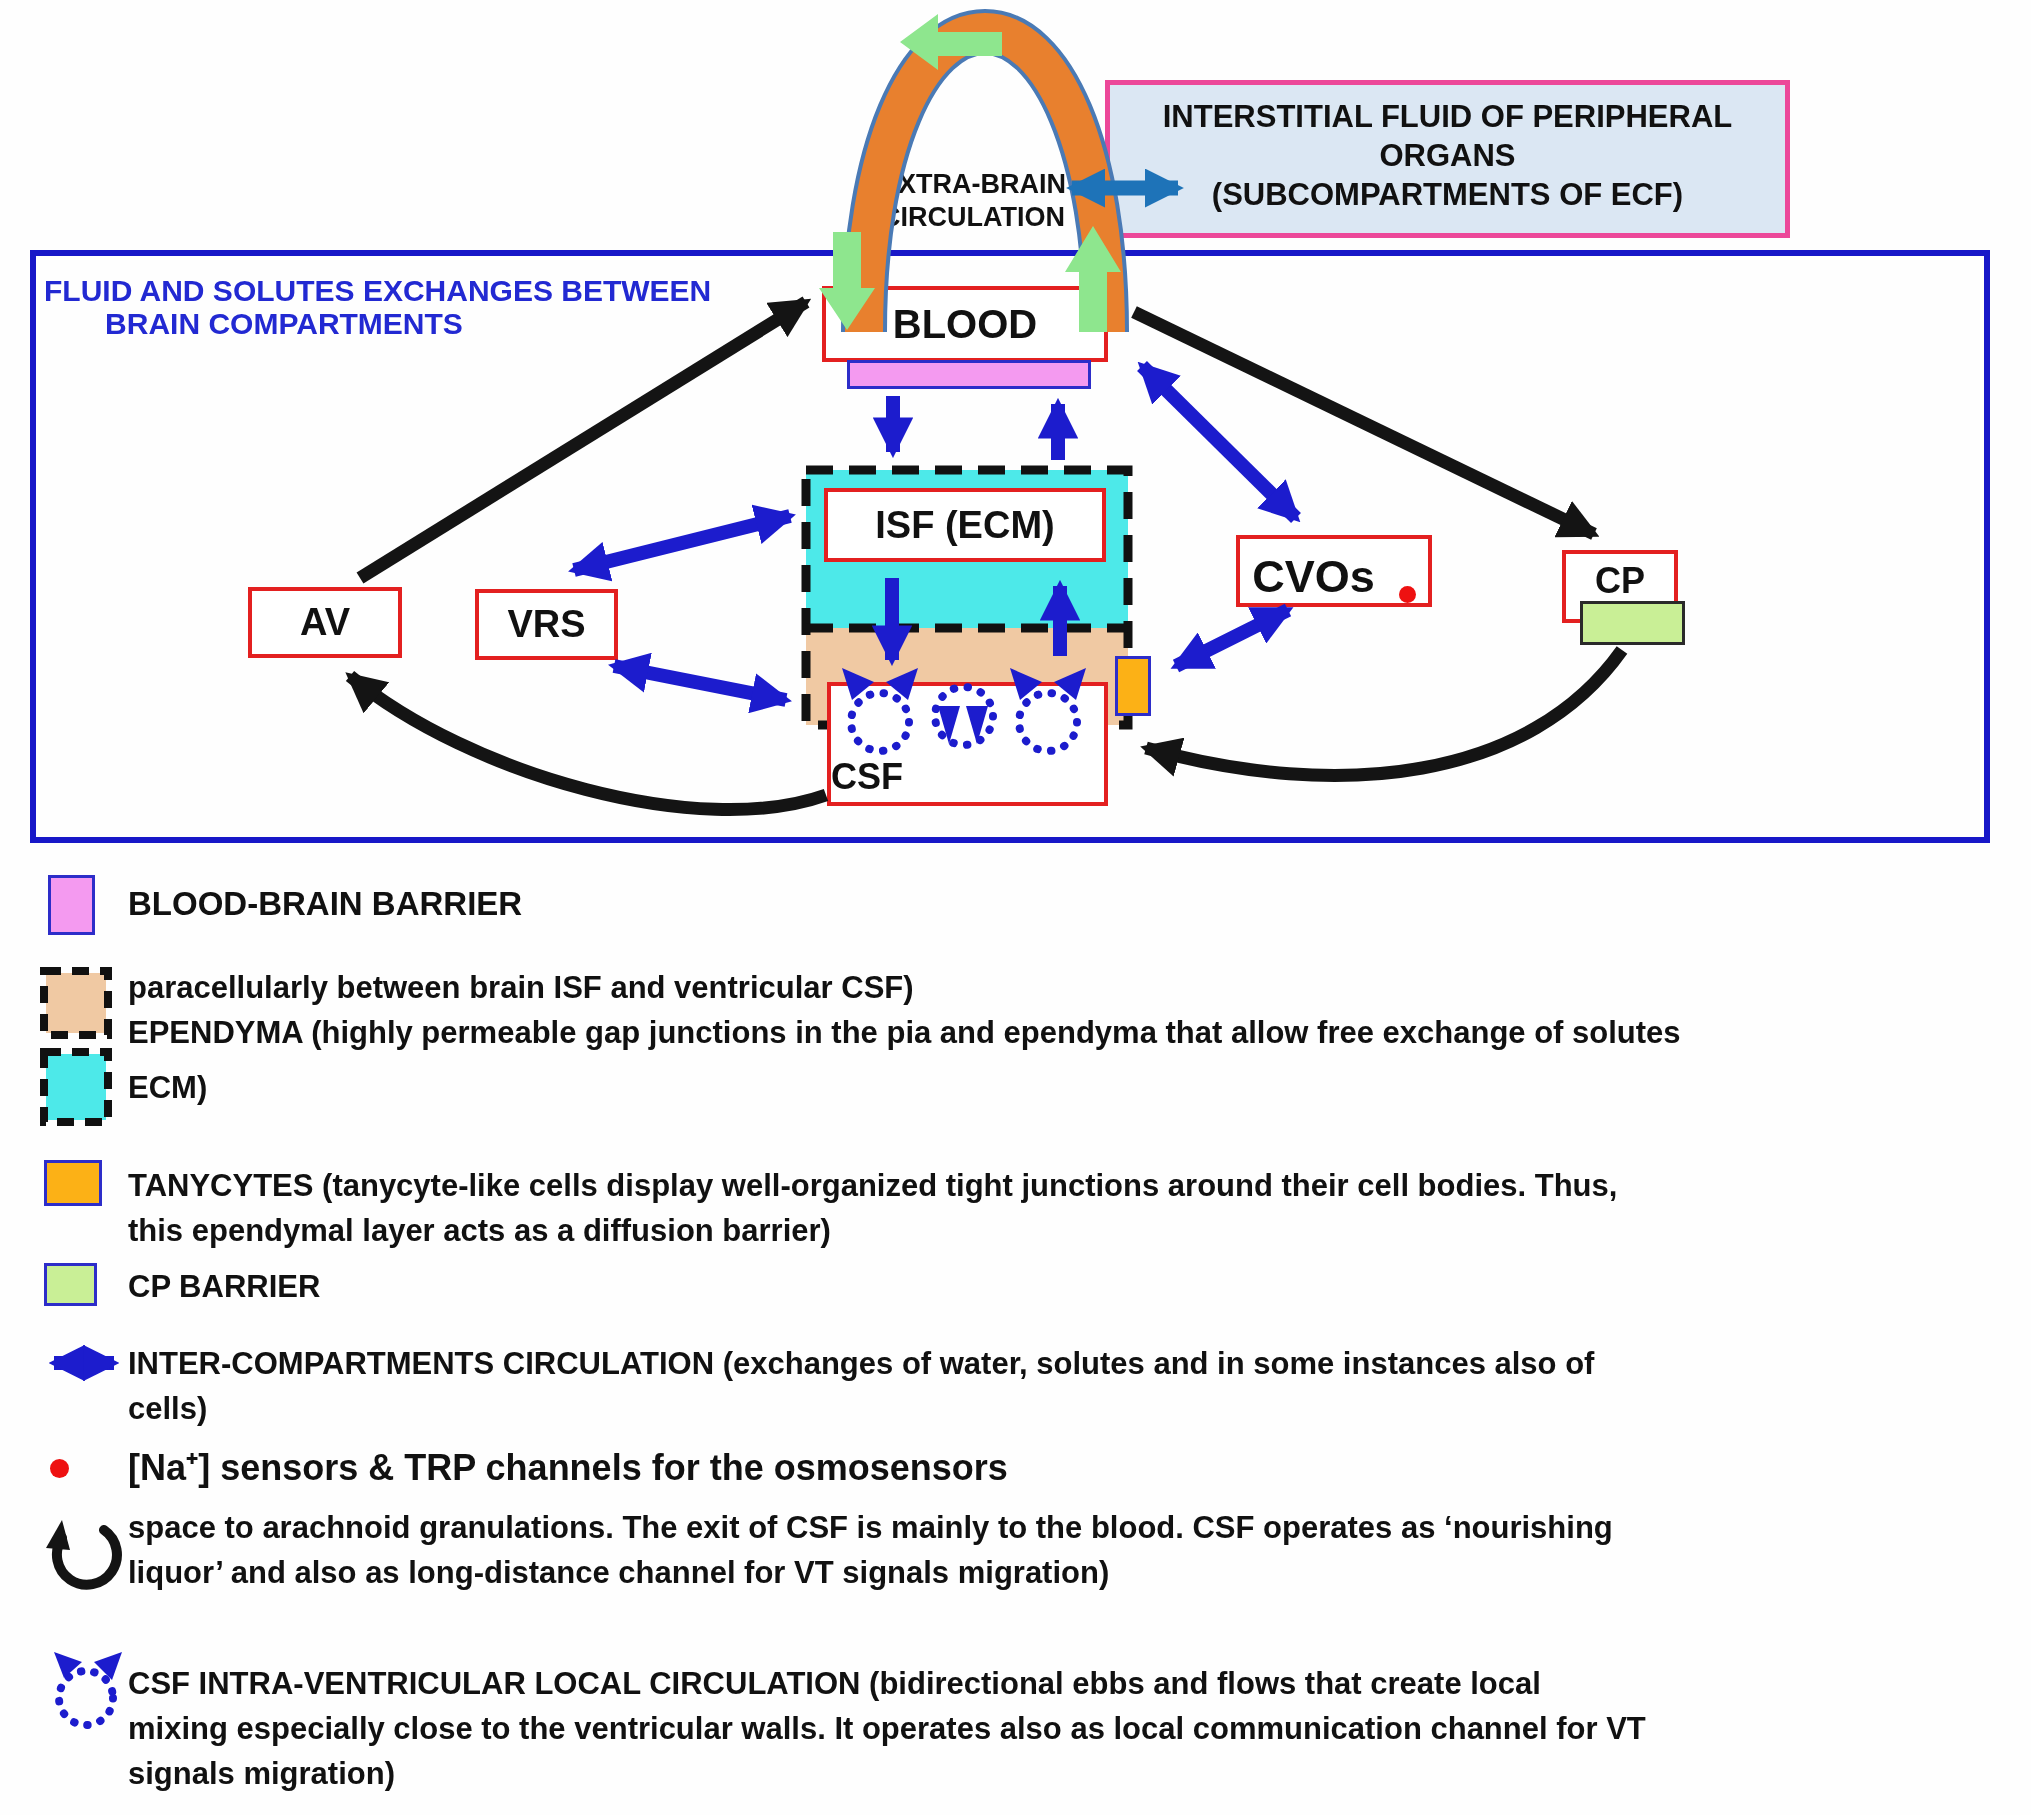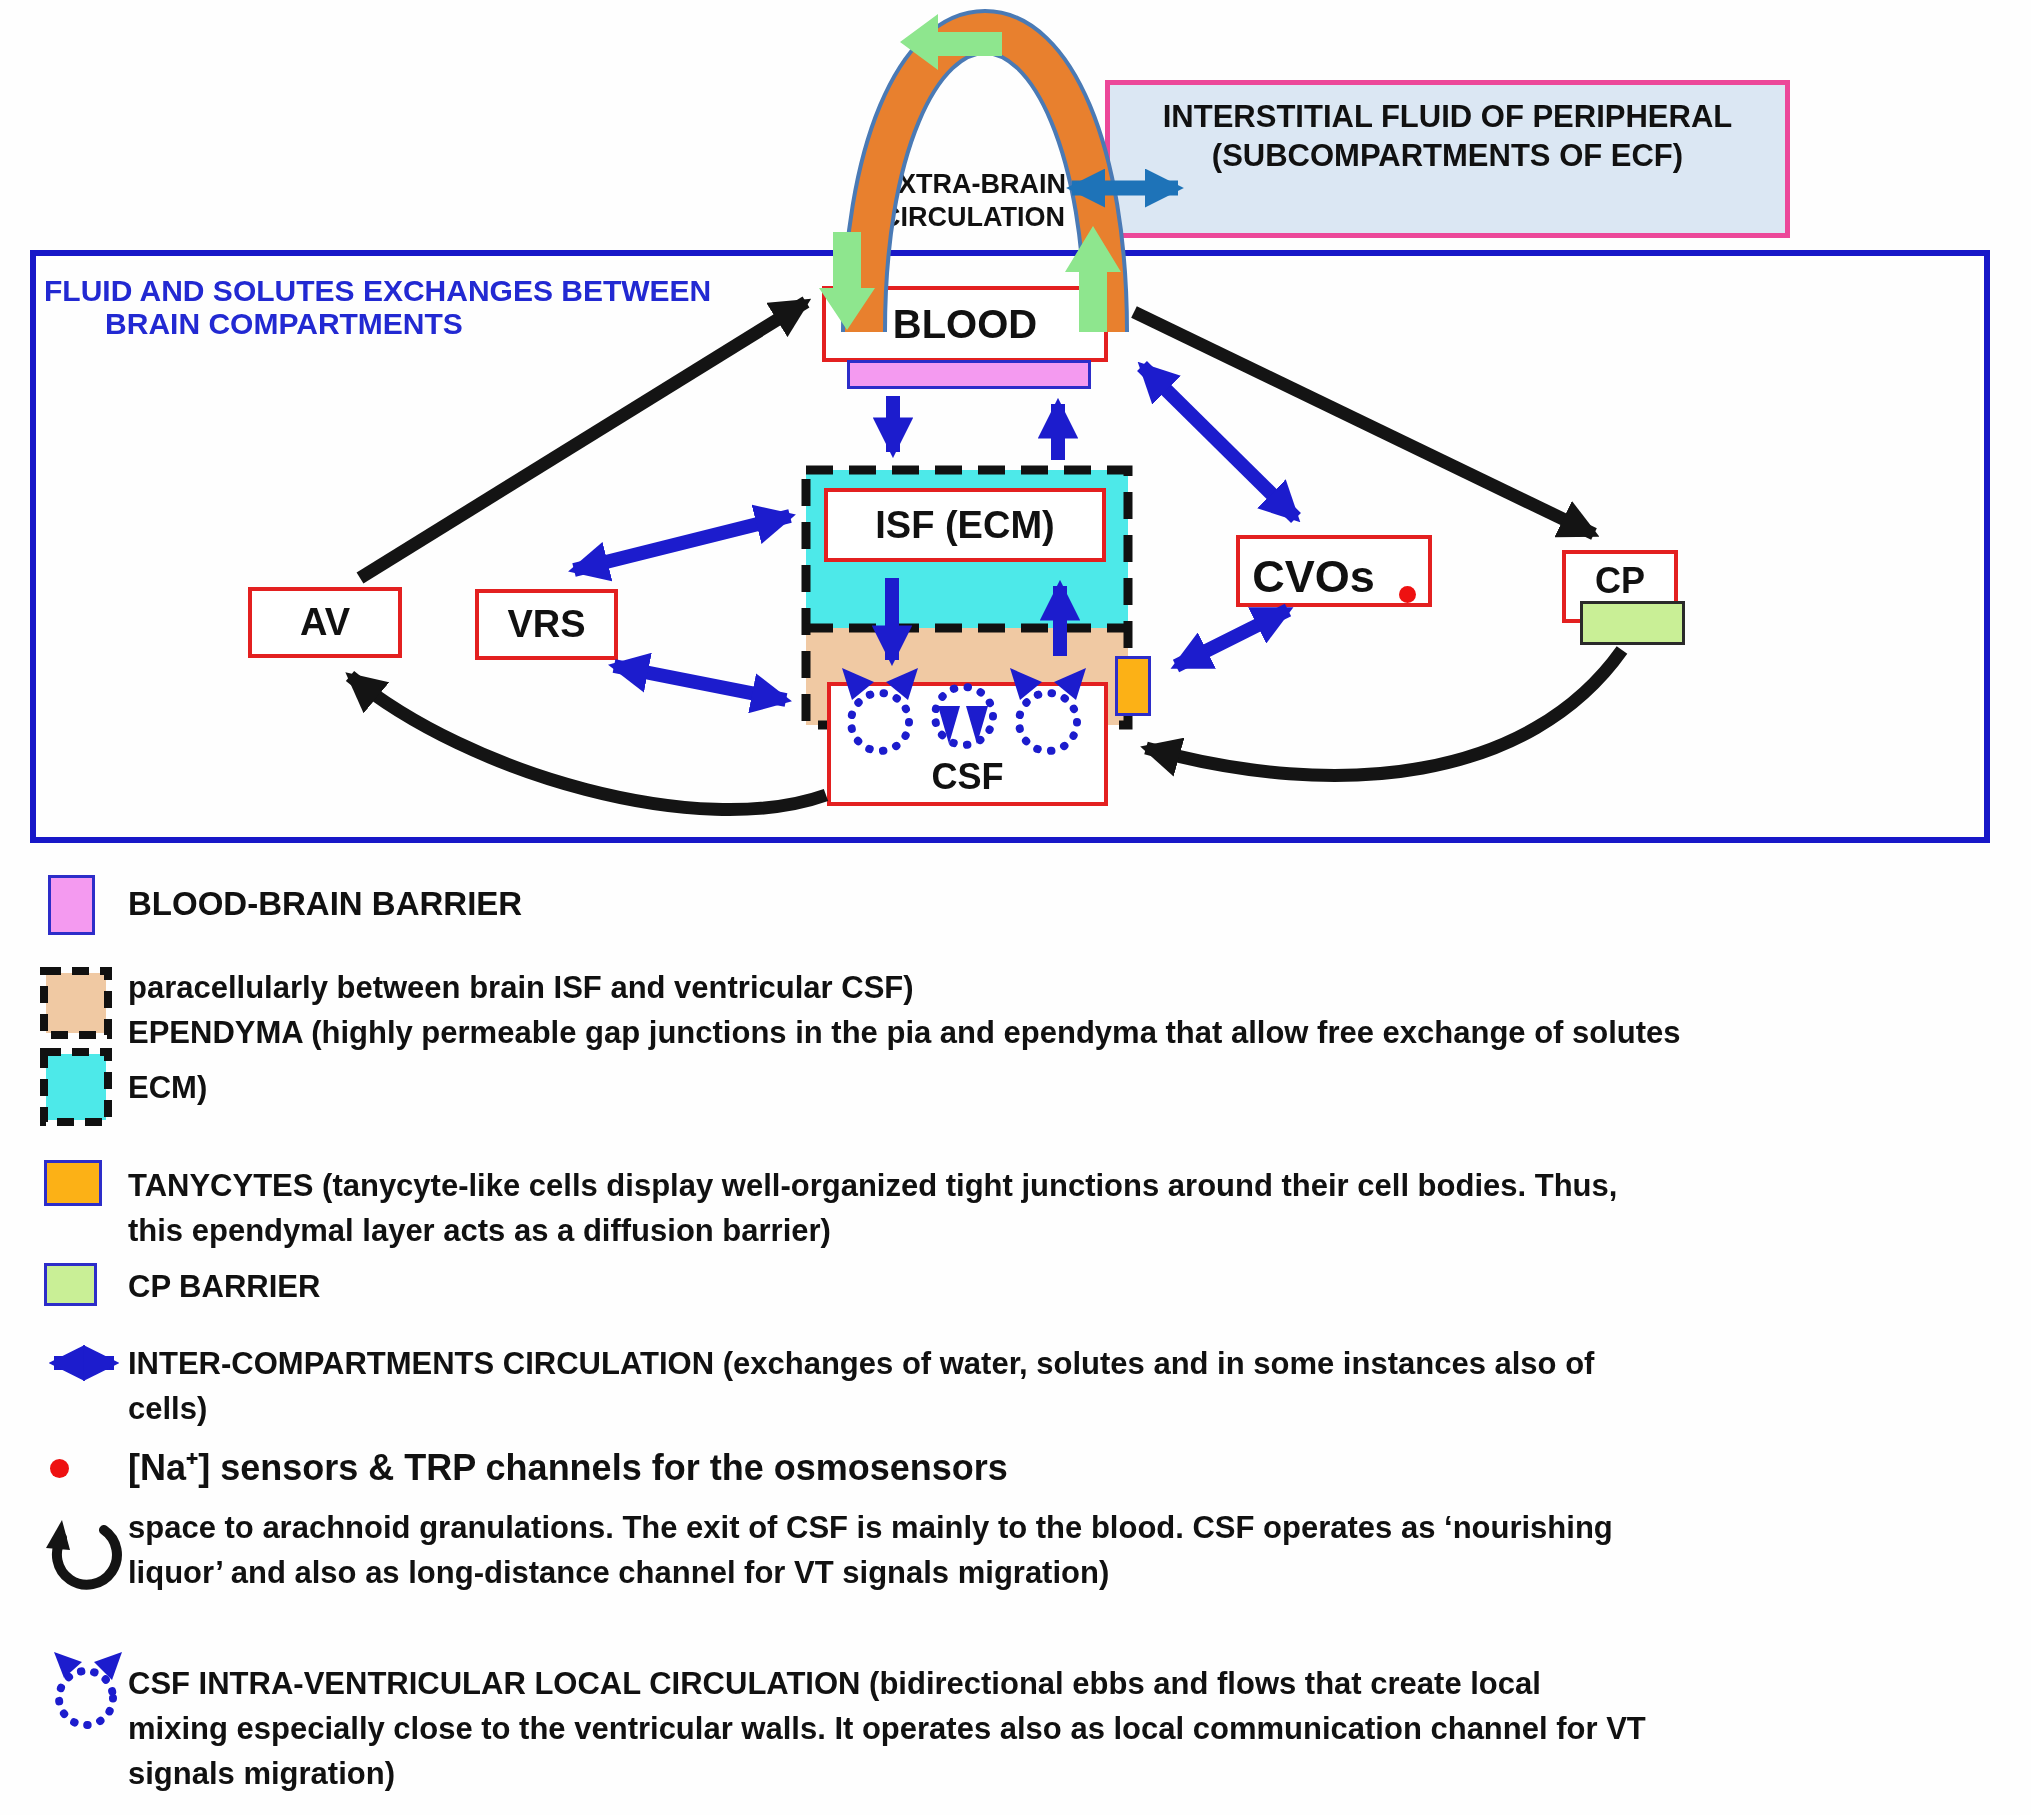--- a/index.html
+++ b/index.html
@@ -20,20 +20,21 @@
 
   <svg class="layer" width="2031" height="1815">
     <rect x="806" y="470" width="322" height="158" fill="#4de9e9"></rect>
     <rect x="806" y="628" width="322" height="97" fill="#f0c9a3"></rect>
     <rect x="806" y="470" width="322" height="255" fill="none" stroke="#111" stroke-width="9" stroke-dasharray="27 16"></rect>
     <line x1="806" y1="628" x2="1128" y2="628" stroke="#111" stroke-width="9" stroke-dasharray="27 16"></line>
   </svg>
 
   <div class="abs ctr" style="left:1105px;top:80px;width:685px;height:158px;background:#dbe7f3;border:5px solid #ec4899;box-sizing:border-box;font-size:31px;line-height:39px;padding-top:12px;">
     <div class="nowrap">INTERSTITIAL FLUID OF PERIPHERAL</div>
+    <div class="nowrap">ORGANS</div>
     <div class="nowrap">(SUBCOMPARTMENTS OF ECF)</div>
   </div>
 
   <div class="abs ctr" style="left:855px;top:168px;width:236px;font-size:27px;line-height:33px;">
     <div>EXTRA-BRAIN</div>
     <div>CIRCULATION</div>
   </div>
 
   <div class="abs" style="left:30px;top:250px;width:1960px;height:593px;border:6px solid #1818c8;box-sizing:border-box;background:transparent;"></div>
 
@@ -45,21 +46,21 @@
   <div class="rbox" style="left:822px;top:286px;width:286px;height:76px;font-size:40px;">
     <span>BLOOD</span>
   </div>
   <div class="abs" style="left:847px;top:360px;width:244px;height:29px;background:#f49af0;border:3px solid #2d2dc9;box-sizing:border-box;"></div>
 
   <div class="rbox" style="left:824px;top:488px;width:282px;height:74px;font-size:38px;">
     <span>ISF (ECM)</span>
   </div>
 
   <div class="rbox" style="left:827px;top:682px;width:281px;height:124px;">
-    <span class="abs" style="bottom:4px;left:0;width:100%;text-align:center;font-size:36px;">CSF</span>
+    <span class="abs" style="bottom:4px;left:0;width:100%;font-size:36px;">CSF</span>
   </div>
 
   <div class="rbox" style="left:248px;top:587px;width:154px;height:71px;font-size:38px;">
     <span>AV</span>
   </div>
 
   <div class="rbox" style="left:475px;top:589px;width:143px;height:71px;font-size:38px;">
     <span>VRS</span>
   </div>
 

